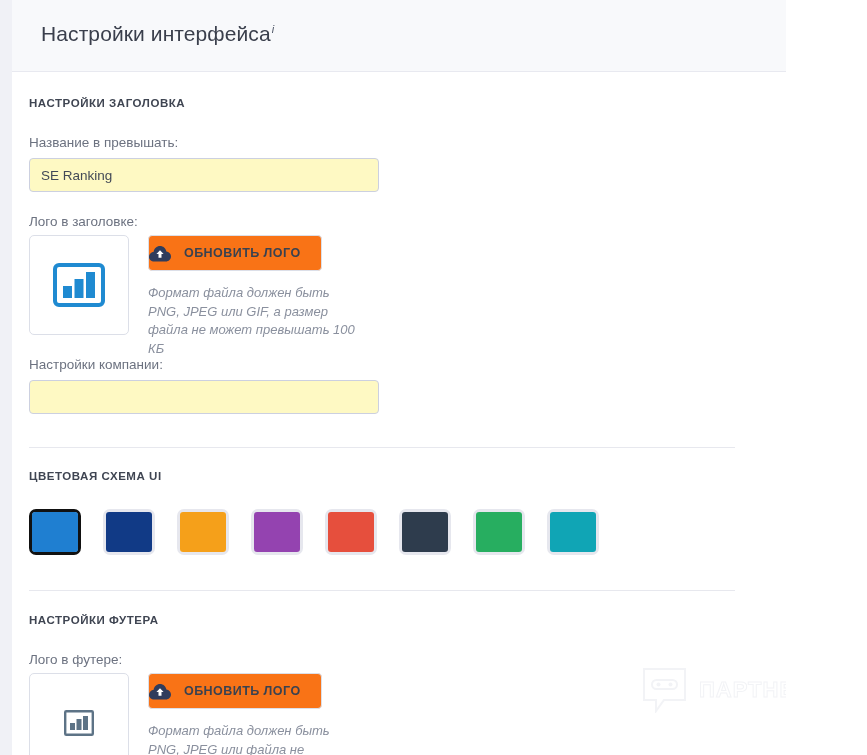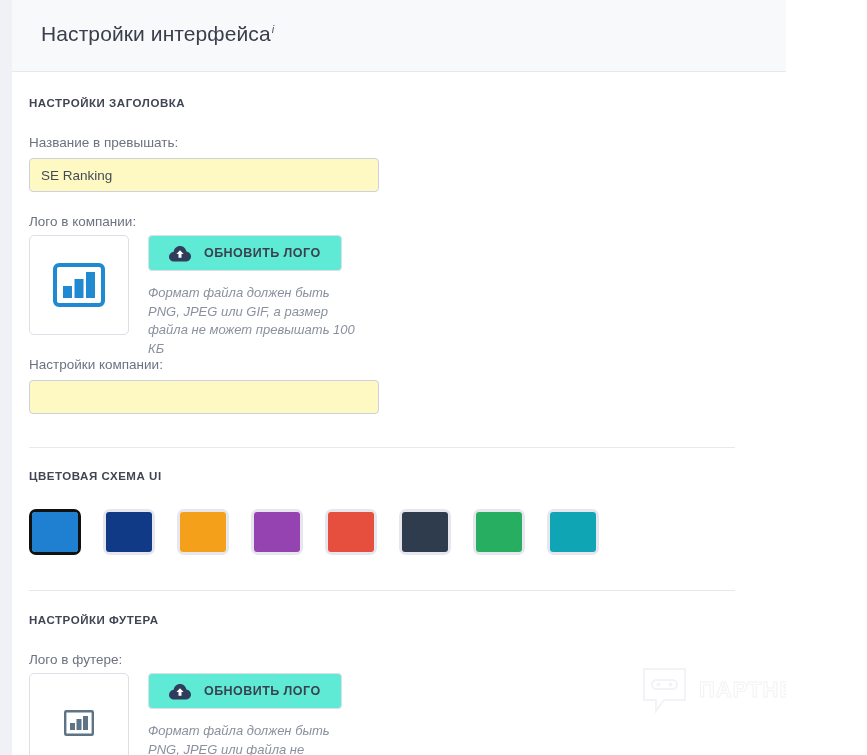--- a/index.html
+++ b/index.html
@@ -99,27 +99,27 @@
     border: 1px solid #dcdfe8;
     border-radius: 5px;
     display: flex;
     align-items: center;
     justify-content: center;
   }
   .upload-btn {
     position: absolute;
     box-sizing: border-box;
     height: 36px;
-    background: #5eead4;
+    background: #f97316;
     border: 1px solid #dcdfe8;
     border-radius: 4px;
     display: flex;
     align-items: center;
     gap: 13px;
-    padding: 0 20px 0 20px;
+    padding: 0 20px 0 0;
     cursor: pointer;
   }
   .upload-btn .btn-text {
     font-size: 12.5px;
     font-weight: bold;
     color: #3a4250;
     letter-spacing: 0.45px;
     text-transform: uppercase;
     white-space: nowrap;
   }
@@ -181,21 +181,21 @@
   </div>
 
   <div class="content">
 
     <div class="section-title" style="left:17px; top:25px;">НАСТРОЙКИ ЗАГОЛОВКА</div>
 
     <div class="field-label" style="left:17px; top:63px;">Название в превышать:</div>
 
     <input class="text-input" style="left: 17px; top: 86px;" type="text" value="SE Ranking">
 
-    <div class="field-label" style="left:17px; top:142px;">Лого в компании:</div>
+    <div class="field-label" style="left:17px; top:142px;">Лого в заголовке:</div>
 
     <div class="logo-box" style="left:17px; top:163px; width:100px; height:100px;">
       <svg width="52" height="44" viewBox="0 0 52 44">
         <rect x="2" y="2" width="48" height="40" rx="4" ry="4" fill="none" stroke="#1f8ad1" stroke-width="4"></rect>
         <rect x="10" y="23" width="9" height="12" fill="#1f8ad1"></rect>
         <rect x="21.5" y="16" width="9" height="19" fill="#1f8ad1"></rect>
         <rect x="33" y="9" width="9" height="26" fill="#1f8ad1"></rect>
       </svg>
     </div>
 

